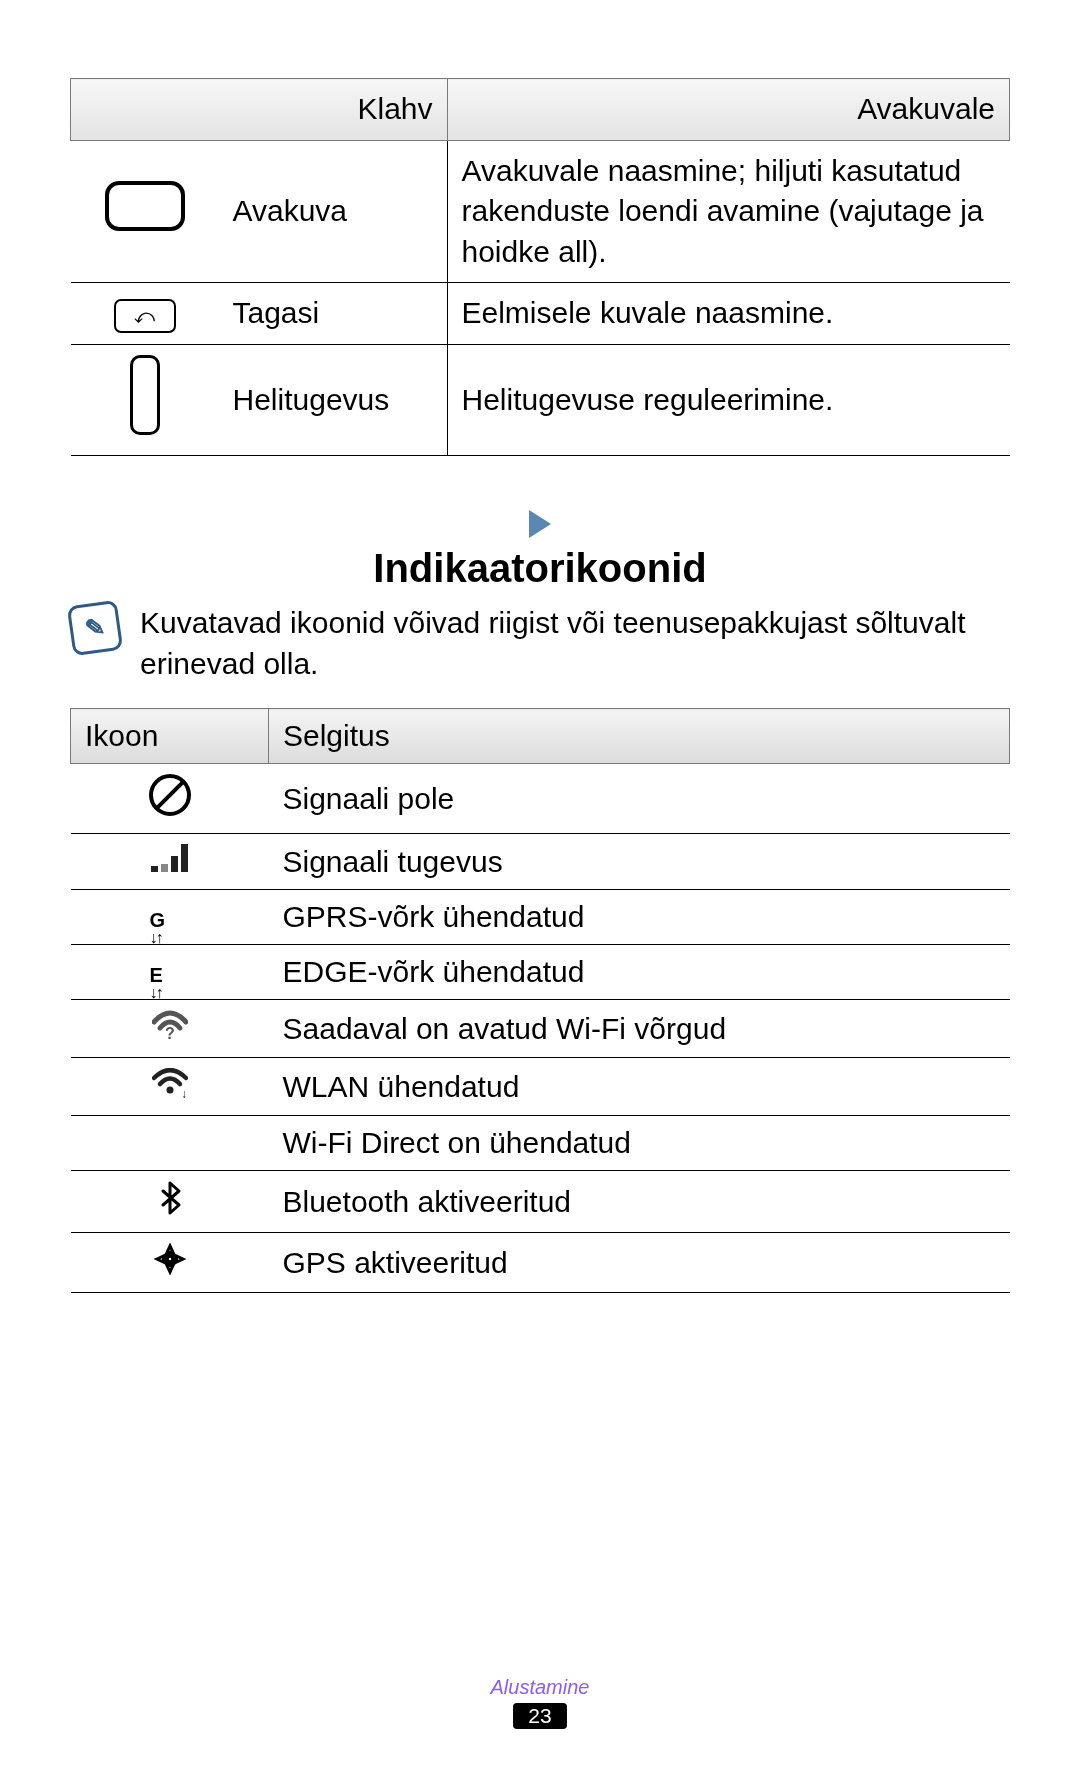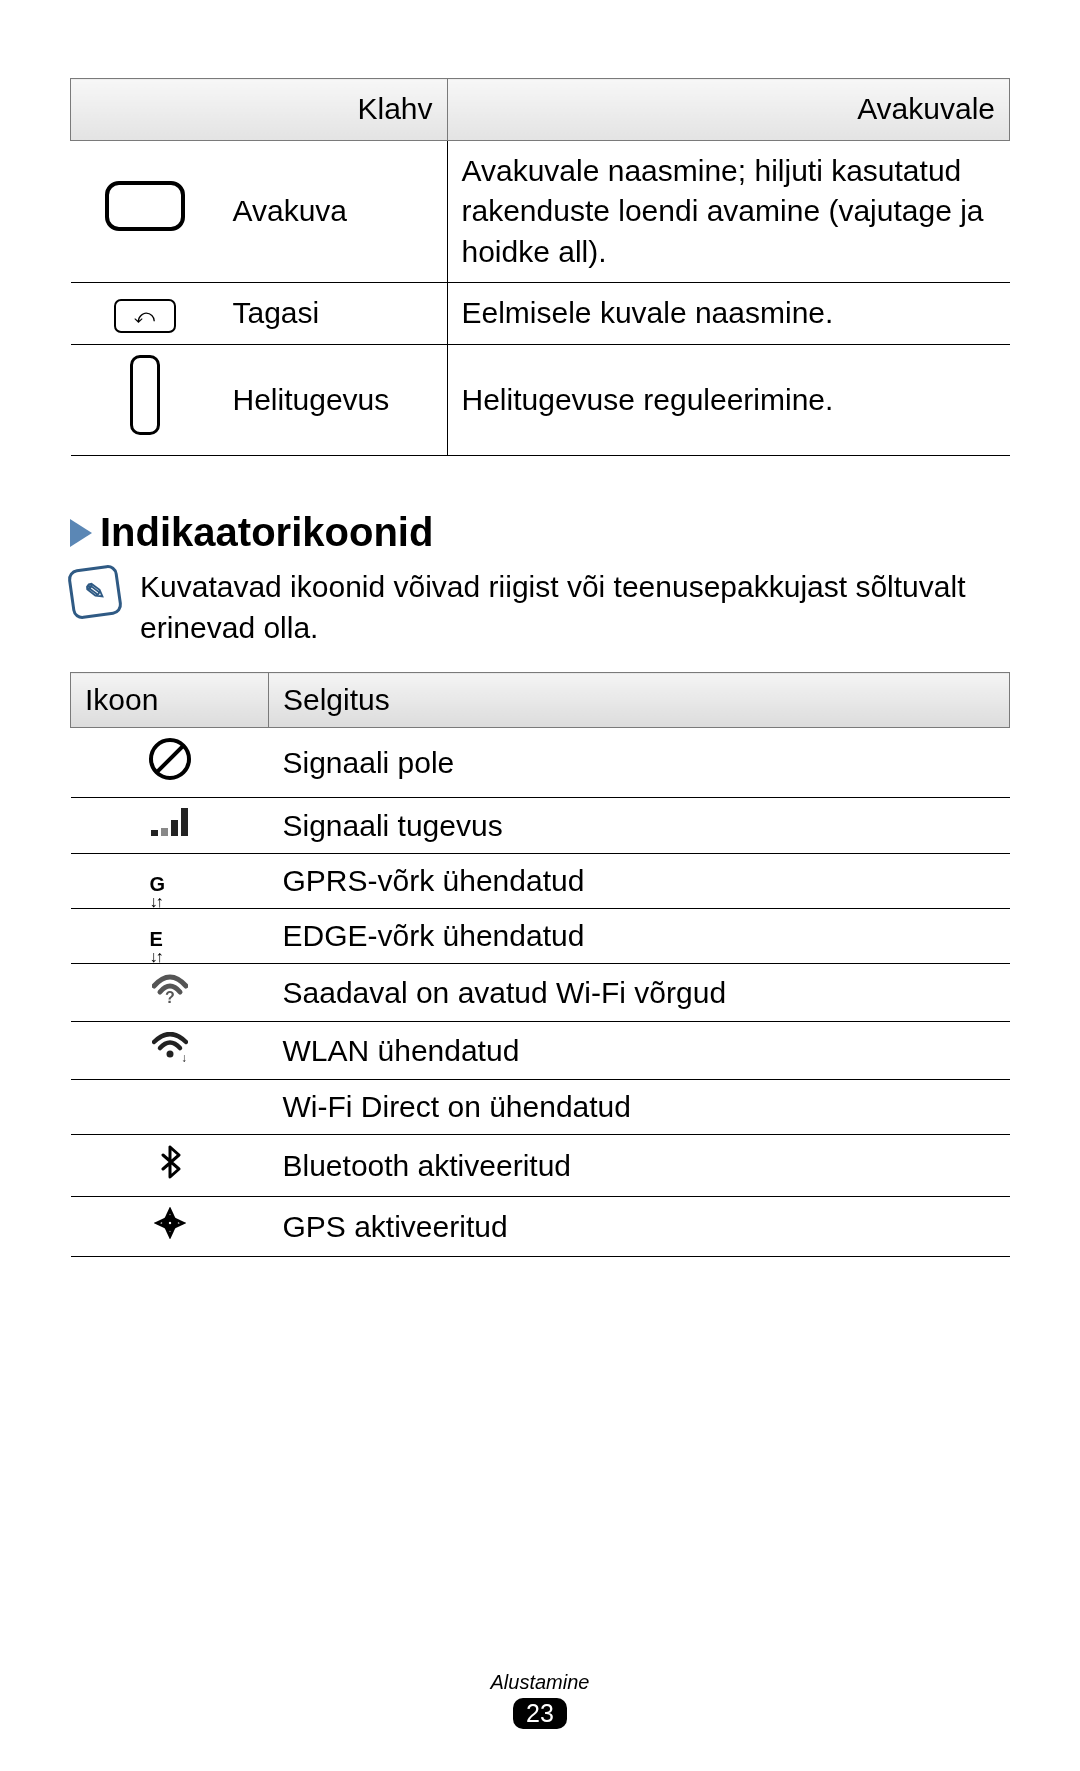--- a/index.html
+++ b/index.html
@@ -41,21 +41,21 @@
     box-sizing:border-box; align-items:center; justify-content:center;
     font-size:20px; line-height:1;
   }
   .key-volume {
     display:inline-block; width:30px; height:80px;
     border:3px solid #000; border-radius:10px;
     box-sizing:border-box;
   }
 
   
-  .section-head { margin-top: 54px; display:flex; align-items:center; gap:8px; }
+  .section-head { margin-top: 54px; display:flex; align-items:center; gap:8px;flex-direction:column; }
   .chev {
     width:0; height:0;
     border-top:14px solid transparent;
     border-bottom:14px solid transparent;
     border-left:22px solid #5b87b5;
   }
   .section-title { font-size:40px; font-weight:700; }
 
   .note { display:flex; gap:20px; margin-top:12px; font-size:30px; line-height:1.35; }
   .note-icon {
@@ -101,26 +101,26 @@
   .net.threeg { font-size:18px; letter-spacing:-1.5px; }
 
   
   .wifi-avail svg, .wlan svg, .bt svg, .gps svg { display:block; }
 
   
   .footer {
     position:absolute; left:0; right:0; bottom:42px;
     text-align:center;
   }
-  .footer-section { font-style:italic; font-size:20px; color:#000000; }
+  .footer-section { font-style:italic; font-size:20px; color:#8b5cf6; }
   .footer-page {
     display:inline-block; margin-top:4px;
     min-width:38px; padding:1px 8px;
-    background:#000; color:#fff; border-radius:10px;
-    font-size:25px;
+    background:#000; color:#fff; border-radius:4px;
+    font-size:21px;
   }
 </style>
 </head>
 <body>
 
 <div class="page">
 
   <table class="t1">
     <colgroup>
         <col class="col-icon">

